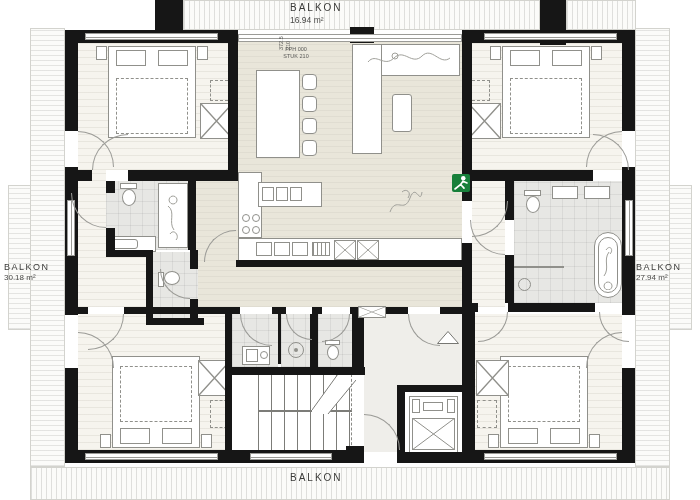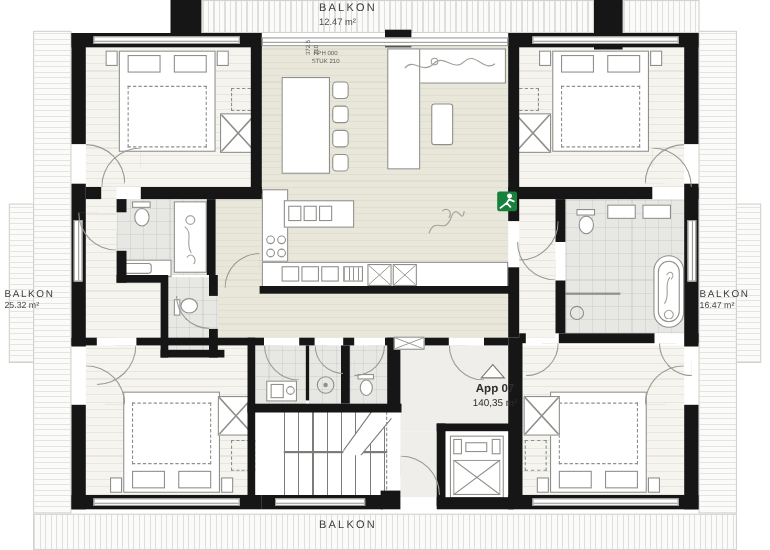--- a/index.html
+++ b/index.html
@@ -330,36 +330,32 @@
       </svg>
   </div>
   <div class="abs" style="left:436px;top:330px;width:24px;height:15px">
     <svg width="24" height="15" viewBox="0 0 24 15">
         <polygon points="12,1.5 22.5,13.5 1.5,13.5" fill="#fff" stroke="#777773" stroke-width="1"></polygon>
       </svg>
   </div>
 
   <div class="lbl" style="left:290px;top:2px;width:120px">
     <div class="t1">BALKON</div>
-    <div class="t2">12.47 m²</div>
+    <div class="t2">16.94 m²</div>
   </div>
   <div class="lbl small" style="left:4px;top:262px;width:60px">
     <div class="t1">BALKON</div>
-    <div class="t2">25.32 m²</div>
+    <div class="t2">30.18 m²</div>
   </div>
   <div class="lbl small" style="left:636px;top:262px;width:60px">
     <div class="t1">BALKON</div>
-    <div class="t2">16.47 m²</div>
+    <div class="t2">27.94 m²</div>
   </div>
   <div class="lbl" style="left:290px;top:472px;width:120px">
     <div class="t1">BALKON</div>
-  </div>
-  <div class="applbl" style="left:414px;top:347px;width:72px">
-    <div class="t1">App 07</div>
-    <div class="t2">140,35 m²</div>
   </div>
   <div class="vdim" style="left:284px;top:44px">372.5</div>
   <div class="vdim" style="left:291px;top:44px">210</div>
   <div class="dimnote" style="left:266px;top:46px;width:60px">
     <div>FPH 000</div>
     <div>STUK 210</div>
   </div>
 
 </div>
 

